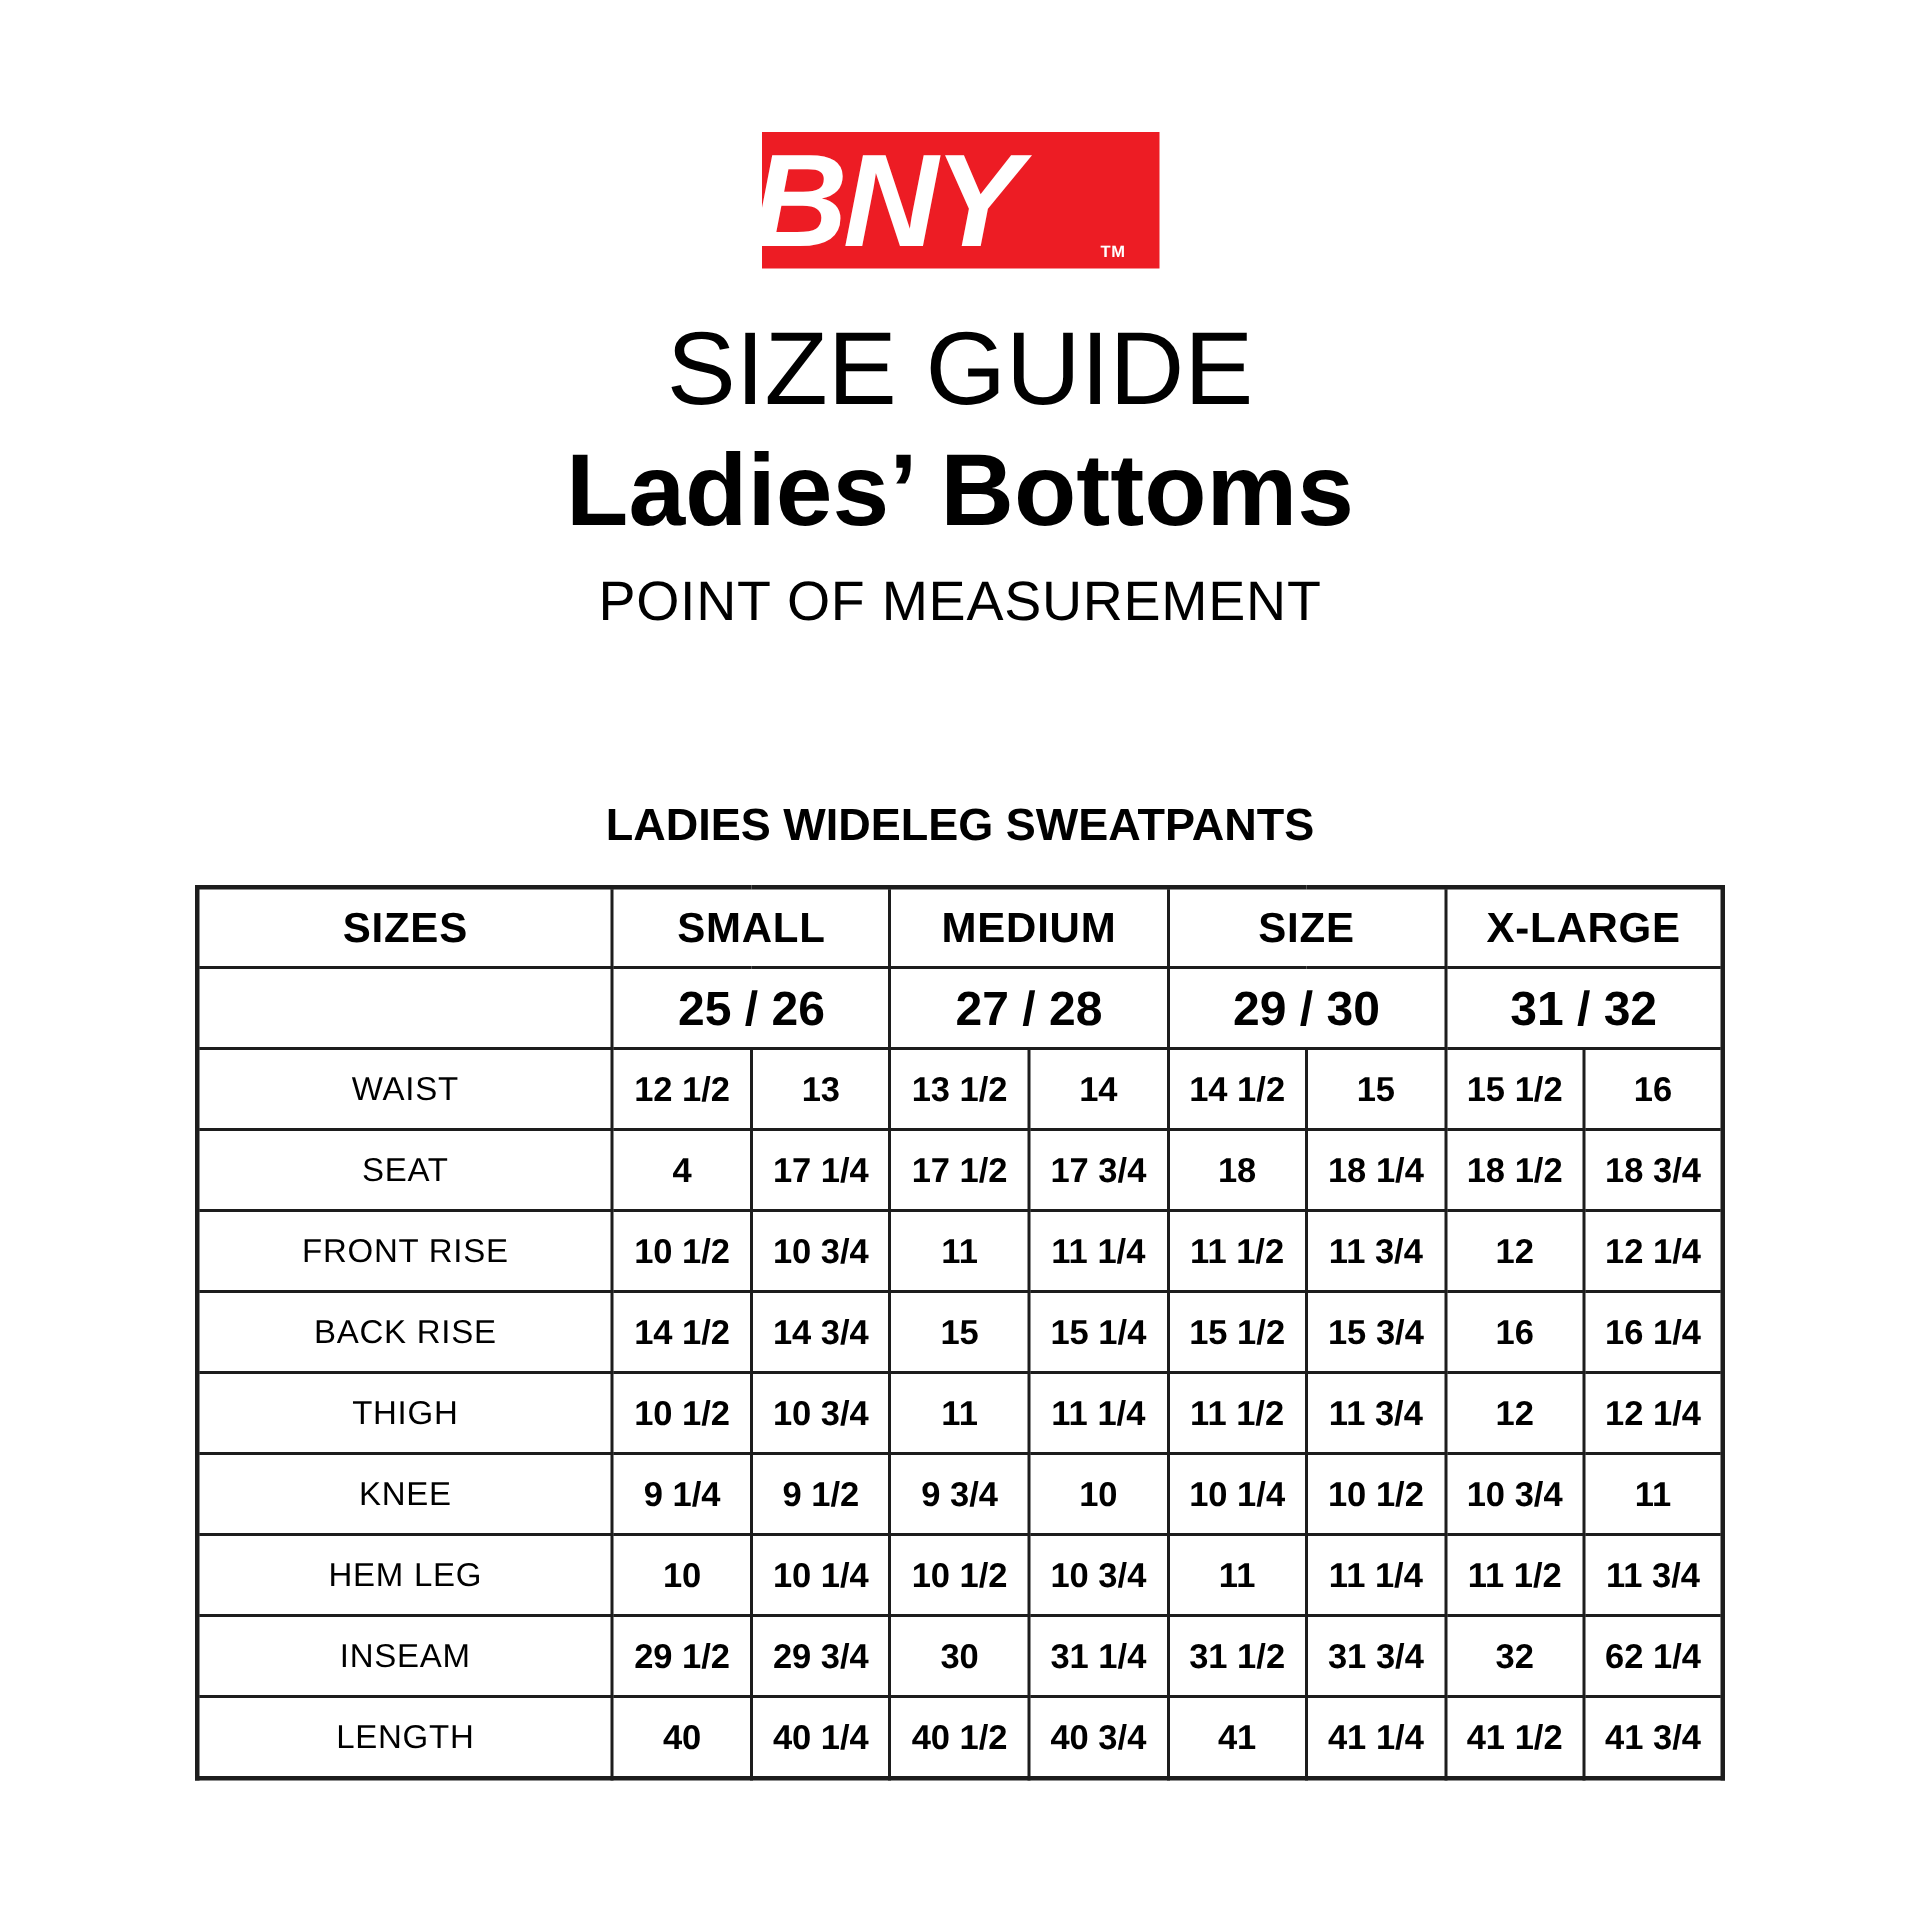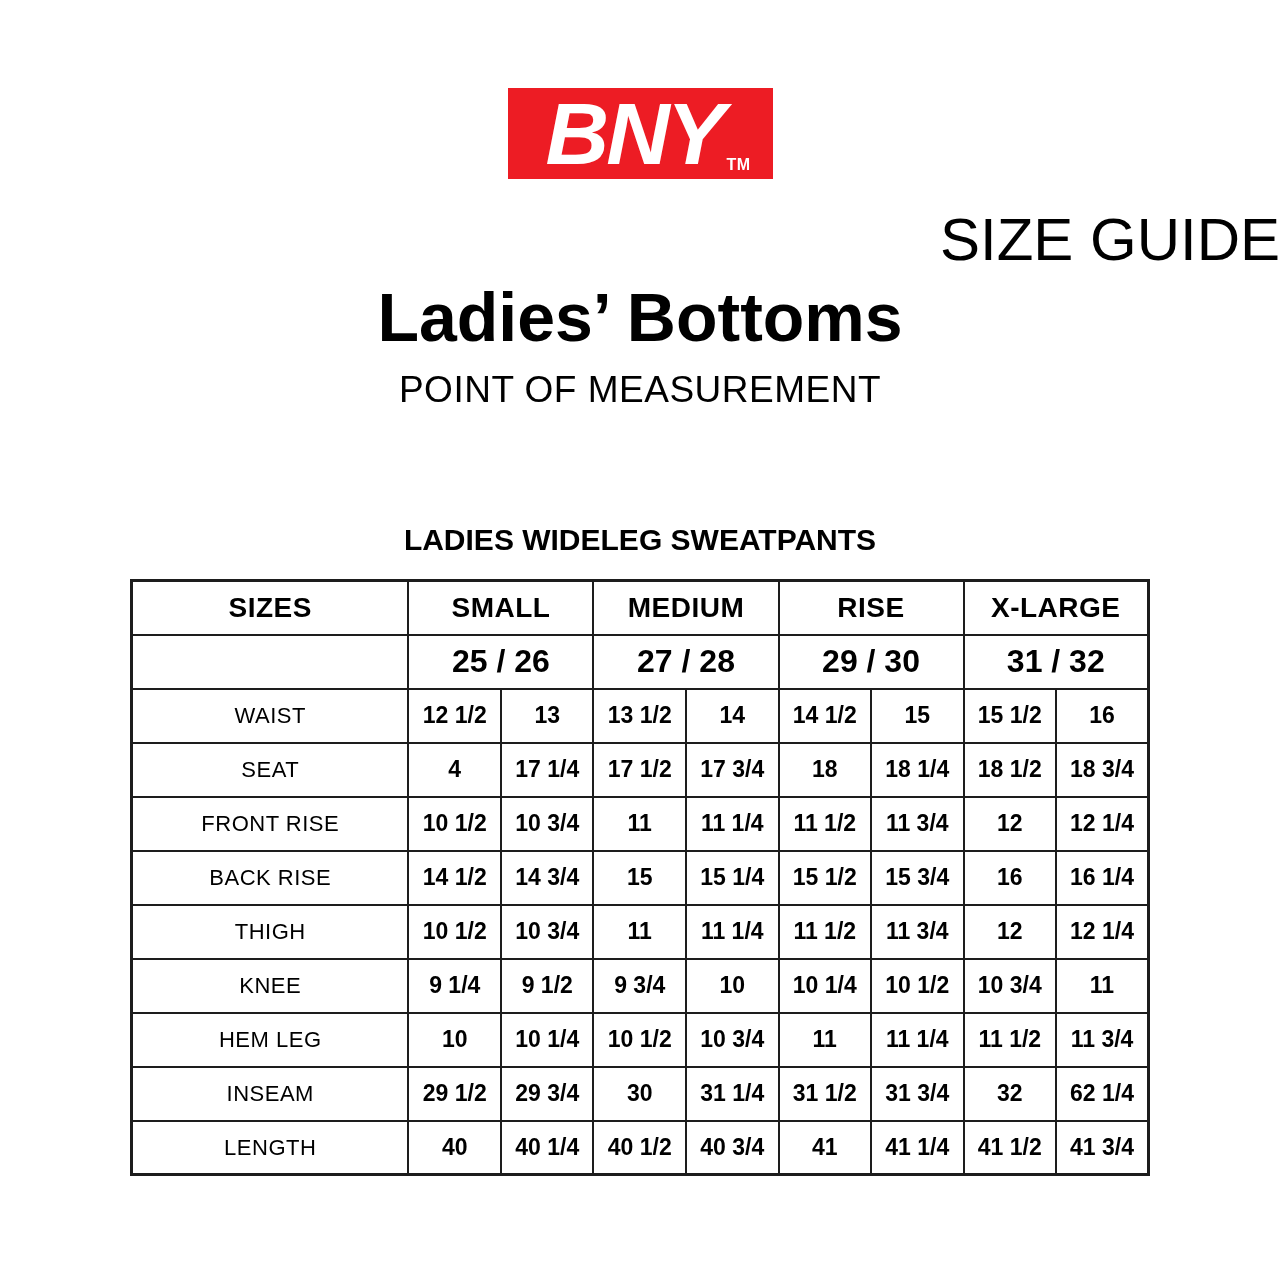--- a/index.html
+++ b/index.html
@@ -23,50 +23,48 @@
     padding-top: 88px;
     display: flex;
     justify-content: center;
   }
   .logo-box {
     position: relative;
     width: 265px;
     height: 91px;
     display: flex;
     align-items: center;
-    justify-content: center;
   }
   .logo-text {
     font-size: 88px;
     font-weight: bold;
     font-style: italic;
     color: #fff;
     letter-spacing: -3px;
     line-height: 1;
     transform: translateX(-6px);
   }
   .logo-tm {
     position: absolute;
     right: 22px;
     bottom: 5px;
-    font-size: 16px;
+    font-size: 11px;
     font-weight: 600;
     font-style: normal;
     color: #fff;
     letter-spacing: 0.5px;
   }
 
   
   .title {
     margin-top: 26px;
-    font-size: 60px;
+    font-size: 69px;
     font-weight: 400;
     line-height: 1.18;
     letter-spacing: 0;
-    text-align: right;
   }
   .subtitle {
     margin-top: 2px;
     font-size: 68px;
     font-weight: bold;
     line-height: 1.15;
   }
   .pom {
     margin-top: 12px;
     font-size: 37px;
@@ -145,21 +143,21 @@
         <col style="width: 92.5px;">
         <col style="width: 92.5px;">
         <col style="width: 92.5px;">
         <col style="width: 92.5px;">
       </colgroup>
     <tbody id="size-table-body">
         <tr>
           <td class="hdr">SIZES</td>
           <td class="hdr" colspan="2">SMALL</td>
           <td class="hdr" colspan="2">MEDIUM</td>
-          <td class="hdr" colspan="2">RISE</td>
+          <td class="hdr" colspan="2">SIZE</td>
           <td class="hdr" colspan="2">X-LARGE</td>
         </tr>
         <tr>
           <td class="rowlabel"></td>
           <td class="range" colspan="2">25 / 26</td>
           <td class="range" colspan="2">27 / 28</td>
           <td class="range" colspan="2">29 / 30</td>
           <td class="range" colspan="2">31 / 32</td>
         </tr>
         <tr>

